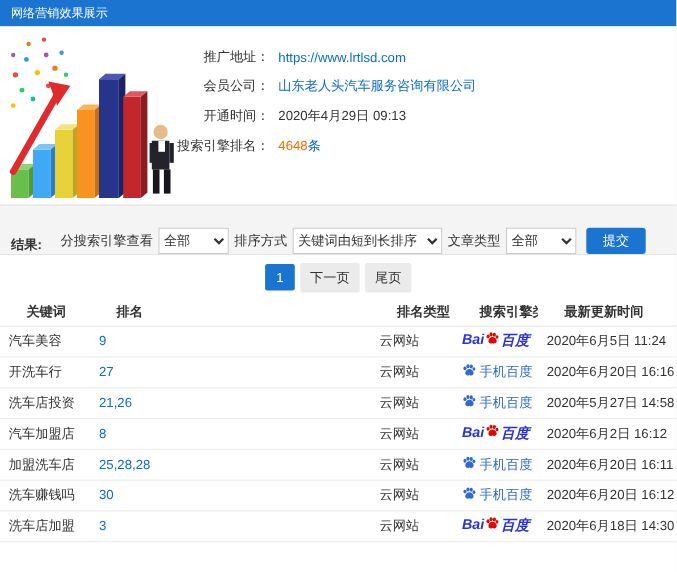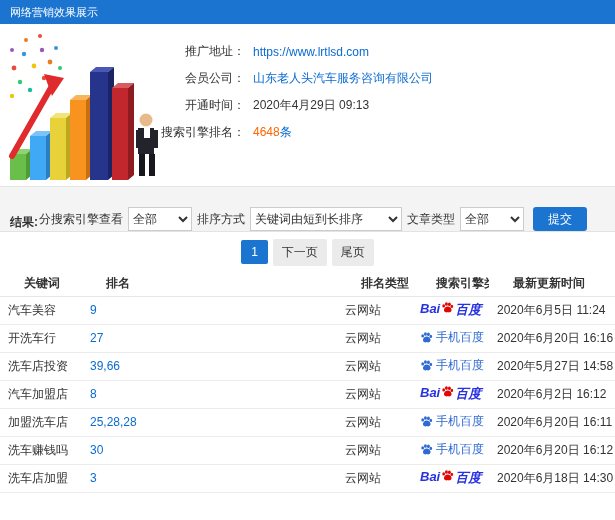--- a/index.html
+++ b/index.html
@@ -22,37 +22,37 @@
   .val-highlight{color:#ff6600}
   .val-suffix{color:#0a6bd2}
 
   
   .filter-bar{height:46px;background:#f4f4f4;border-top:1px solid #e3e3e3;border-bottom:1px solid #e3e3e3;display:flex;align-items:flex-end;padding:0 10px}
   .result-label{font-weight:bold;color:#333}
   .filter-controls{margin-left:auto;margin-right:18px;display:flex;align-items:center;gap:5px}
   .filter-controls label{color:#333}
   select{height:24px;border:1px solid #ccc;background:#fff;font-size:12px;color:#333;font-family:inherit}
   #engine-select,#type-select{width:64px}
-  #sort-select{width:152px}
+  #sort-select{width:136px}
   .submit-btn{height:24px;background:#1b74d0;color:#fff;border:none;border-radius:3px;padding:0 15px;font-size:12px;margin-left:4px;cursor:pointer;font-family:inherit}
 
   
   .pagination{height:40px;background:#fff;display:flex;justify-content:center;align-items:center;gap:5px}
   .page-num{background:#1b74d0;color:#fff;padding:5px 10px;font-size:12px;border-radius:2px;cursor:pointer;text-decoration:none}
   .page-btn{background:#ebebeb;color:#333;padding:5px 9px;font-size:12px;border-radius:2px;cursor:pointer;text-decoration:none}
 
   
   table{width:100%;border-collapse:collapse;background:#fff;table-layout:fixed}
   th{text-align:left;font-weight:bold;color:#333;font-size:12px;height:24px;padding:0 24px;border-bottom:1px solid #e6e6e6;white-space:nowrap;overflow:hidden}
   td{height:28px;padding:0 8px;font-size:12px;color:#333;border-bottom:1px solid #ececec;white-space:nowrap;overflow:hidden}
   .rank-link{color:#0a6bd2;text-decoration:none;cursor:pointer}
   .baidu-logo{display:inline-flex;align-items:flex-start;font-weight:bold;font-style:italic}
   .baidu-logo .bai,.baidu-logo .du{color:#2932e1;font-size:13px}
   .baidu-logo svg{margin:0 1px}
-  .mobile-baidu{display:inline-flex;align-items:center;color:#2e6ad1;gap:3px}
+  .mobile-baidu{display:inline-flex;color:#2e6ad1;gap:3px}
 </style>
 </head>
 <body>
 
 <div class="page">
 
   <div class="top-bar">
     <span>网络营销效果展示</span>
   </div>
 
@@ -214,21 +214,21 @@
                   <ellipse cx="20" cy="10" rx="2.4" ry="3"></ellipse>
                   <path d="M12.5 10c3.5 0 7 3.2 7 6.8 0 2.6-1.9 4.2-4.2 4.2-1.5 0-2.3-.8-2.8-.8s-1.3.8-2.8.8c-2.3 0-4.2-1.6-4.2-4.2 0-3.6 3.5-6.8 7-6.8z"></path>
                 </g>
               </svg>
               <span>手机百度</span>
             </span></td>
           <td>2020年6月20日 16:16</td>
         </tr>
         <tr>
           <td>洗车店投资</td>
-          <td><a class="rank-link">39,66</a></td>
+          <td><a class="rank-link">21,26</a></td>
           <td>云网站</td>
           <td><span class="mobile-baidu">
               <svg viewBox="0 0 24 24" width="13" height="13">
                 <g fill="#2e6ad1">
                   <ellipse cx="5" cy="9" rx="2.6" ry="3.2"></ellipse>
                   <ellipse cx="10" cy="5.5" rx="2.7" ry="3.4"></ellipse>
                   <ellipse cx="15.5" cy="6" rx="2.7" ry="3.4"></ellipse>
                   <ellipse cx="20" cy="10" rx="2.4" ry="3"></ellipse>
                   <path d="M12.5 10c3.5 0 7 3.2 7 6.8 0 2.6-1.9 4.2-4.2 4.2-1.5 0-2.3-.8-2.8-.8s-1.3.8-2.8.8c-2.3 0-4.2-1.6-4.2-4.2 0-3.6 3.5-6.8 7-6.8z"></path>
                 </g>

